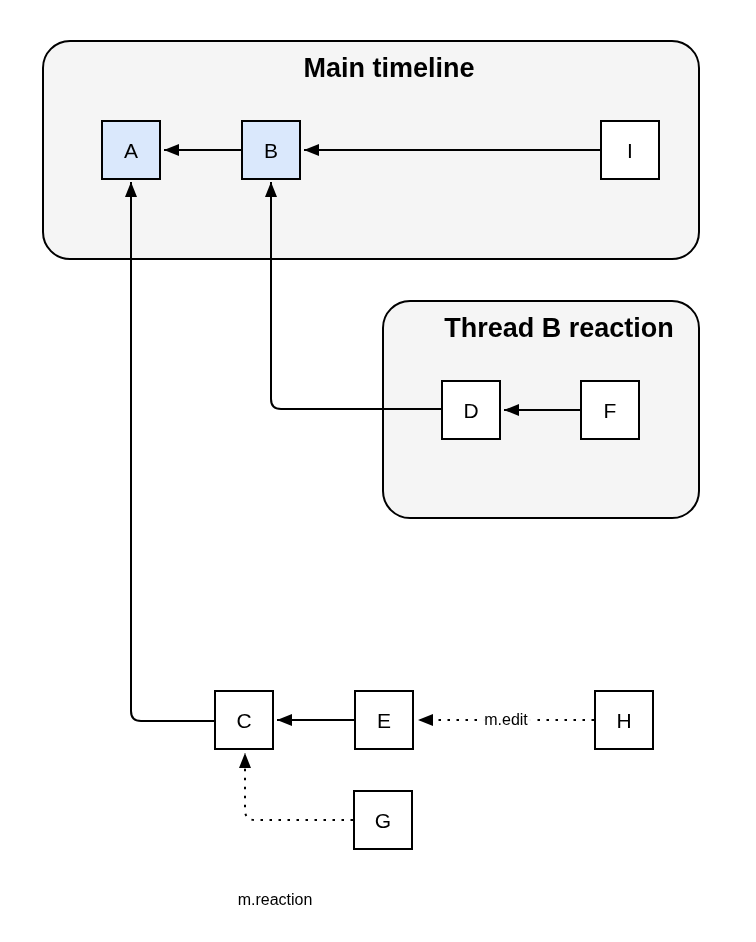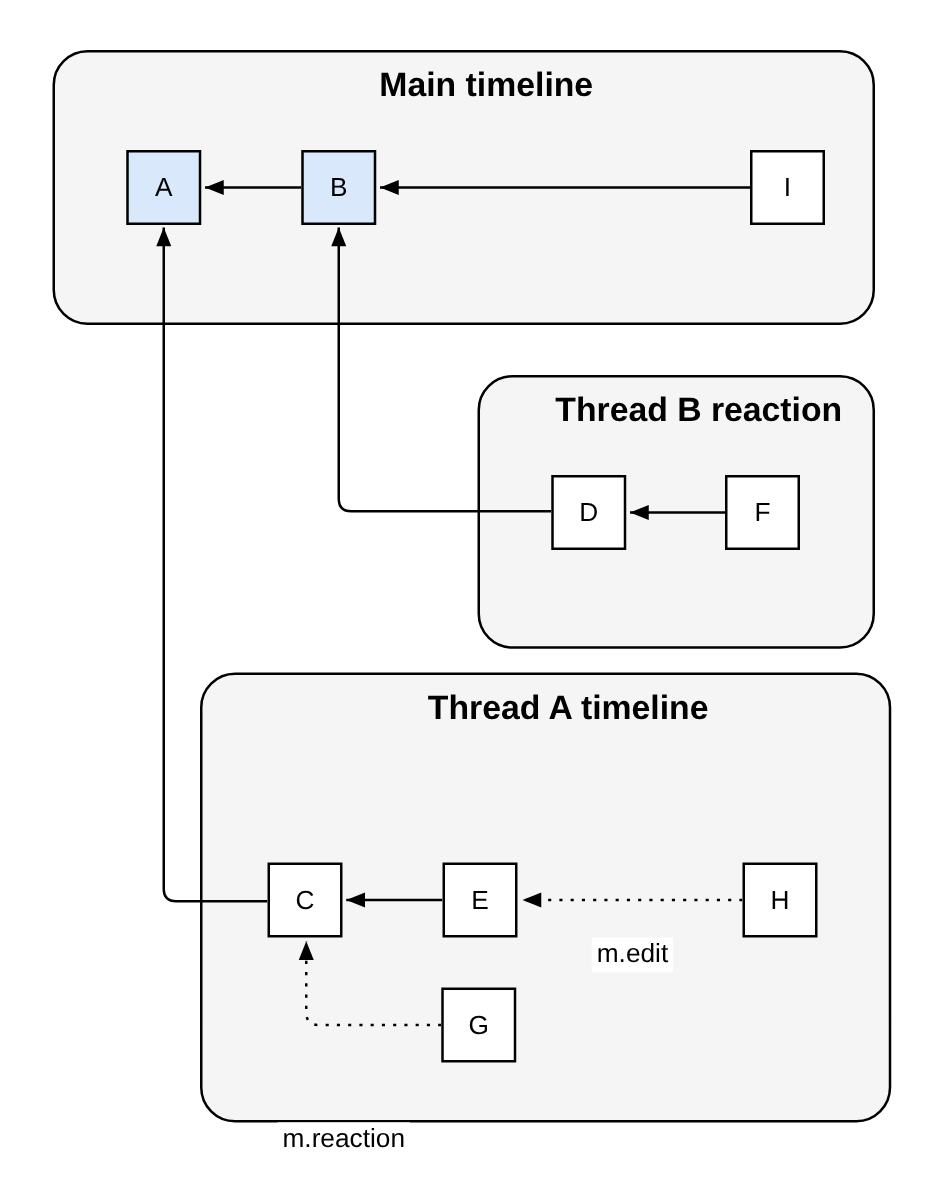--- a/index.html
+++ b/index.html
@@ -18,52 +18,49 @@
   .edges{position:absolute;left:0;top:0;width:756px;height:942px;pointer-events:none;}
   .node{
     position:absolute;width:60px;height:60px;background:#ffffff;border:2px solid #000;
     box-sizing:border-box;display:flex;align-items:center;justify-content:center;
     font-size:21px;line-height:1;color:#000;
   }
   .node.highlight{background:#dae8fc;}
   .edge-label{
     position:absolute;transform:translate(-50%,-50%);
     background:rgba(255,255,255,0.95);padding:1px 4px;
-    font-size:21px;line-height:1.25;color:#000;white-space:nowrap;margin-top:44px;
+    font-size:16px;line-height:1.25;color:#000;white-space:nowrap;
   }
   #c-main{left:42px;top:40px;width:658px;height:220px;}
   #c-threadb{left:382px;top:300px;width:318px;height:219px;}
   #c-threada{left:160px;top:538px;width:553px;height:360px;}
   #n-a{left:101px;top:120px;}
   #n-b{left:241px;top:120px;}
   #n-i{left:600px;top:120px;}
   #n-d{left:441px;top:380px;}
   #n-f{left:580px;top:380px;}
   #n-c{left:214px;top:690px;}
   #n-e{left:354px;top:690px;}
   #n-h{left:594px;top:690px;}
   #n-g{left:353px;top:790px;}
   #lbl-edit{left:506px;top:720px;}
-  #lbl-reaction{left:275px;top:868px;}
+  #lbl-reaction{left:275px;top:900px;}
   .edge{stroke:#000;stroke-width:2;fill:none;}
   .edge.dotted{stroke-dasharray:2.5 6.5;}
 </style>
 </head>
 <body>
 
 <div class="canvas">
 
   <div class="container" id="c-main">
     <div class="container-title">Main timeline</div>
   </div>
   <div class="container" id="c-threadb">
     <div class="container-title">Thread B reaction</div>
-  </div>
-  <div class="container" id="c-threada">
-    <div class="container-title">Thread A timeline</div>
   </div>
 
   <svg class="edges" viewBox="0 0 756 942">
     <defs>
       <marker id="arrow" markerUnits="userSpaceOnUse" markerWidth="18" markerHeight="14" refX="16" refY="7" orient="auto">
         <path d="M1,1 L16,7 L1,13 Z" fill="#000"></path>
       </marker>
     </defs>
     <path class="edge" d="M 241 150 L 164 150" marker-end="url(#arrow)"></path>
     <path class="edge" d="M 600 150 L 304 150" marker-end="url(#arrow)"></path>

